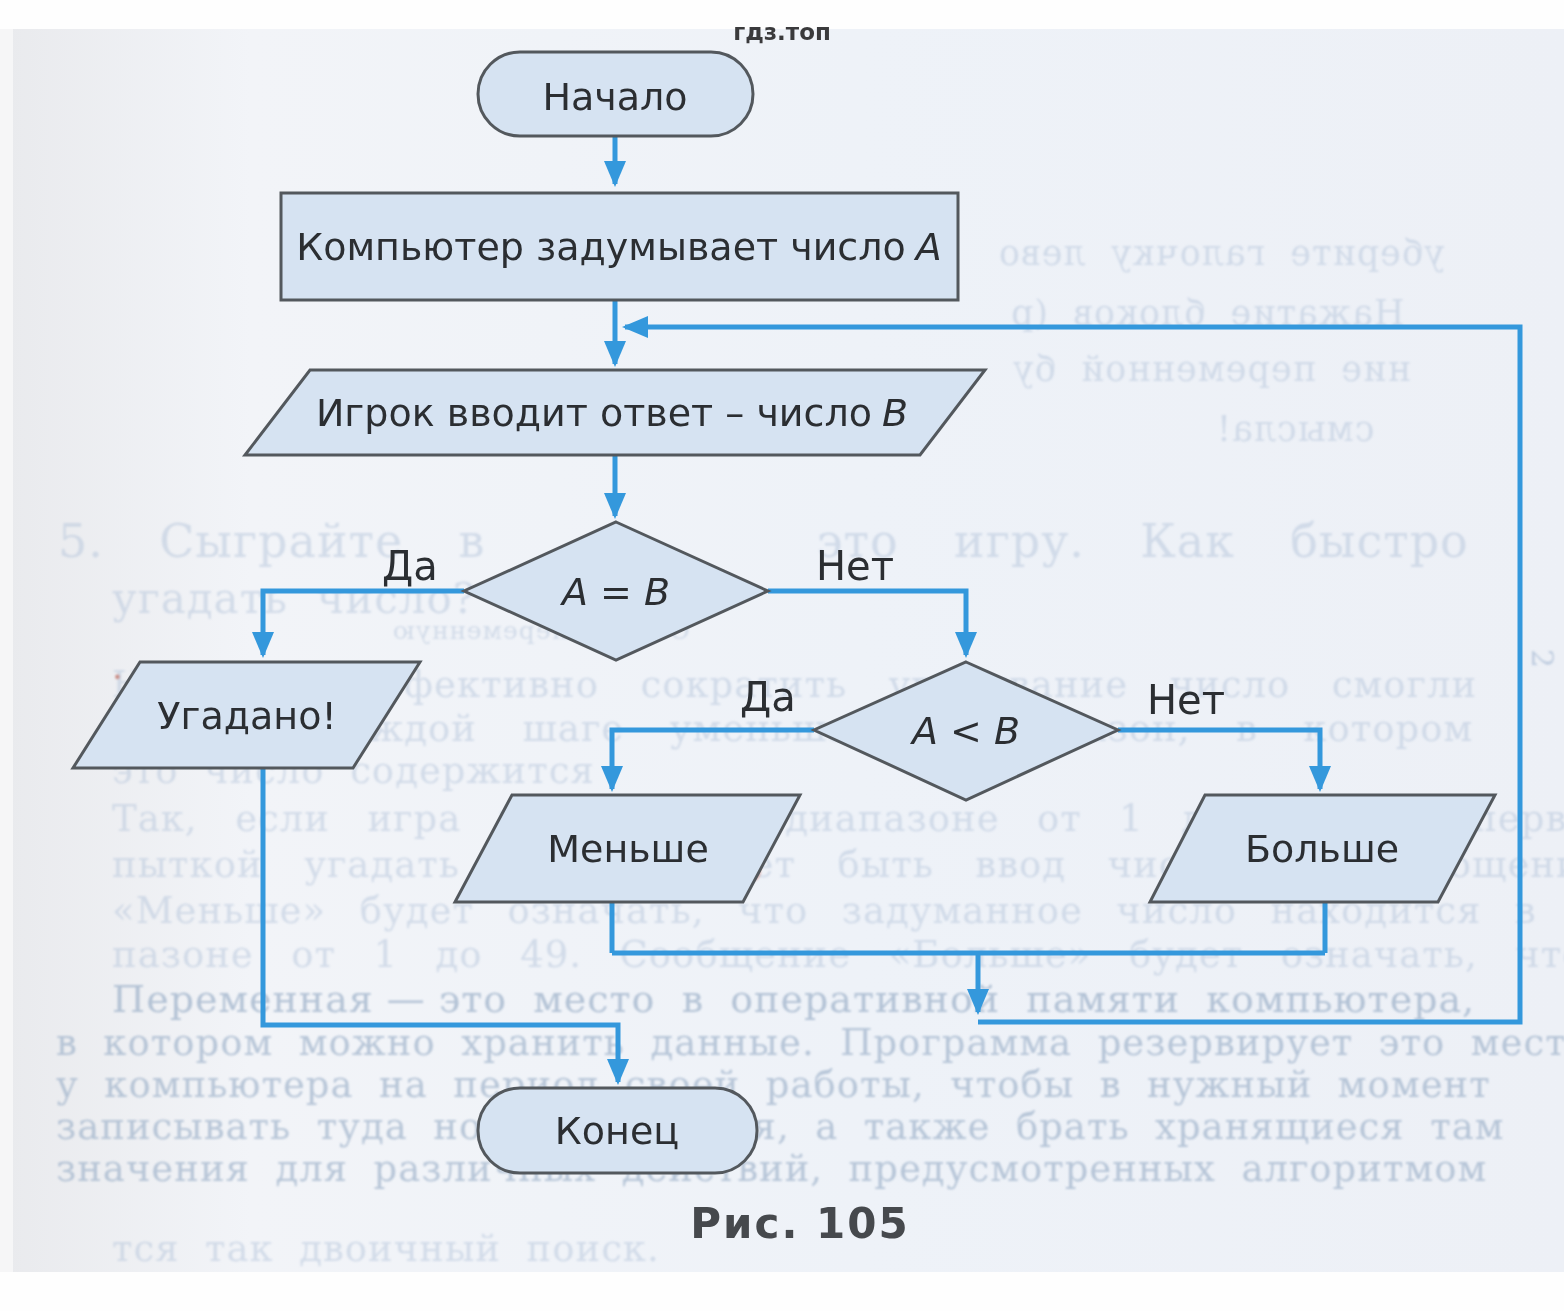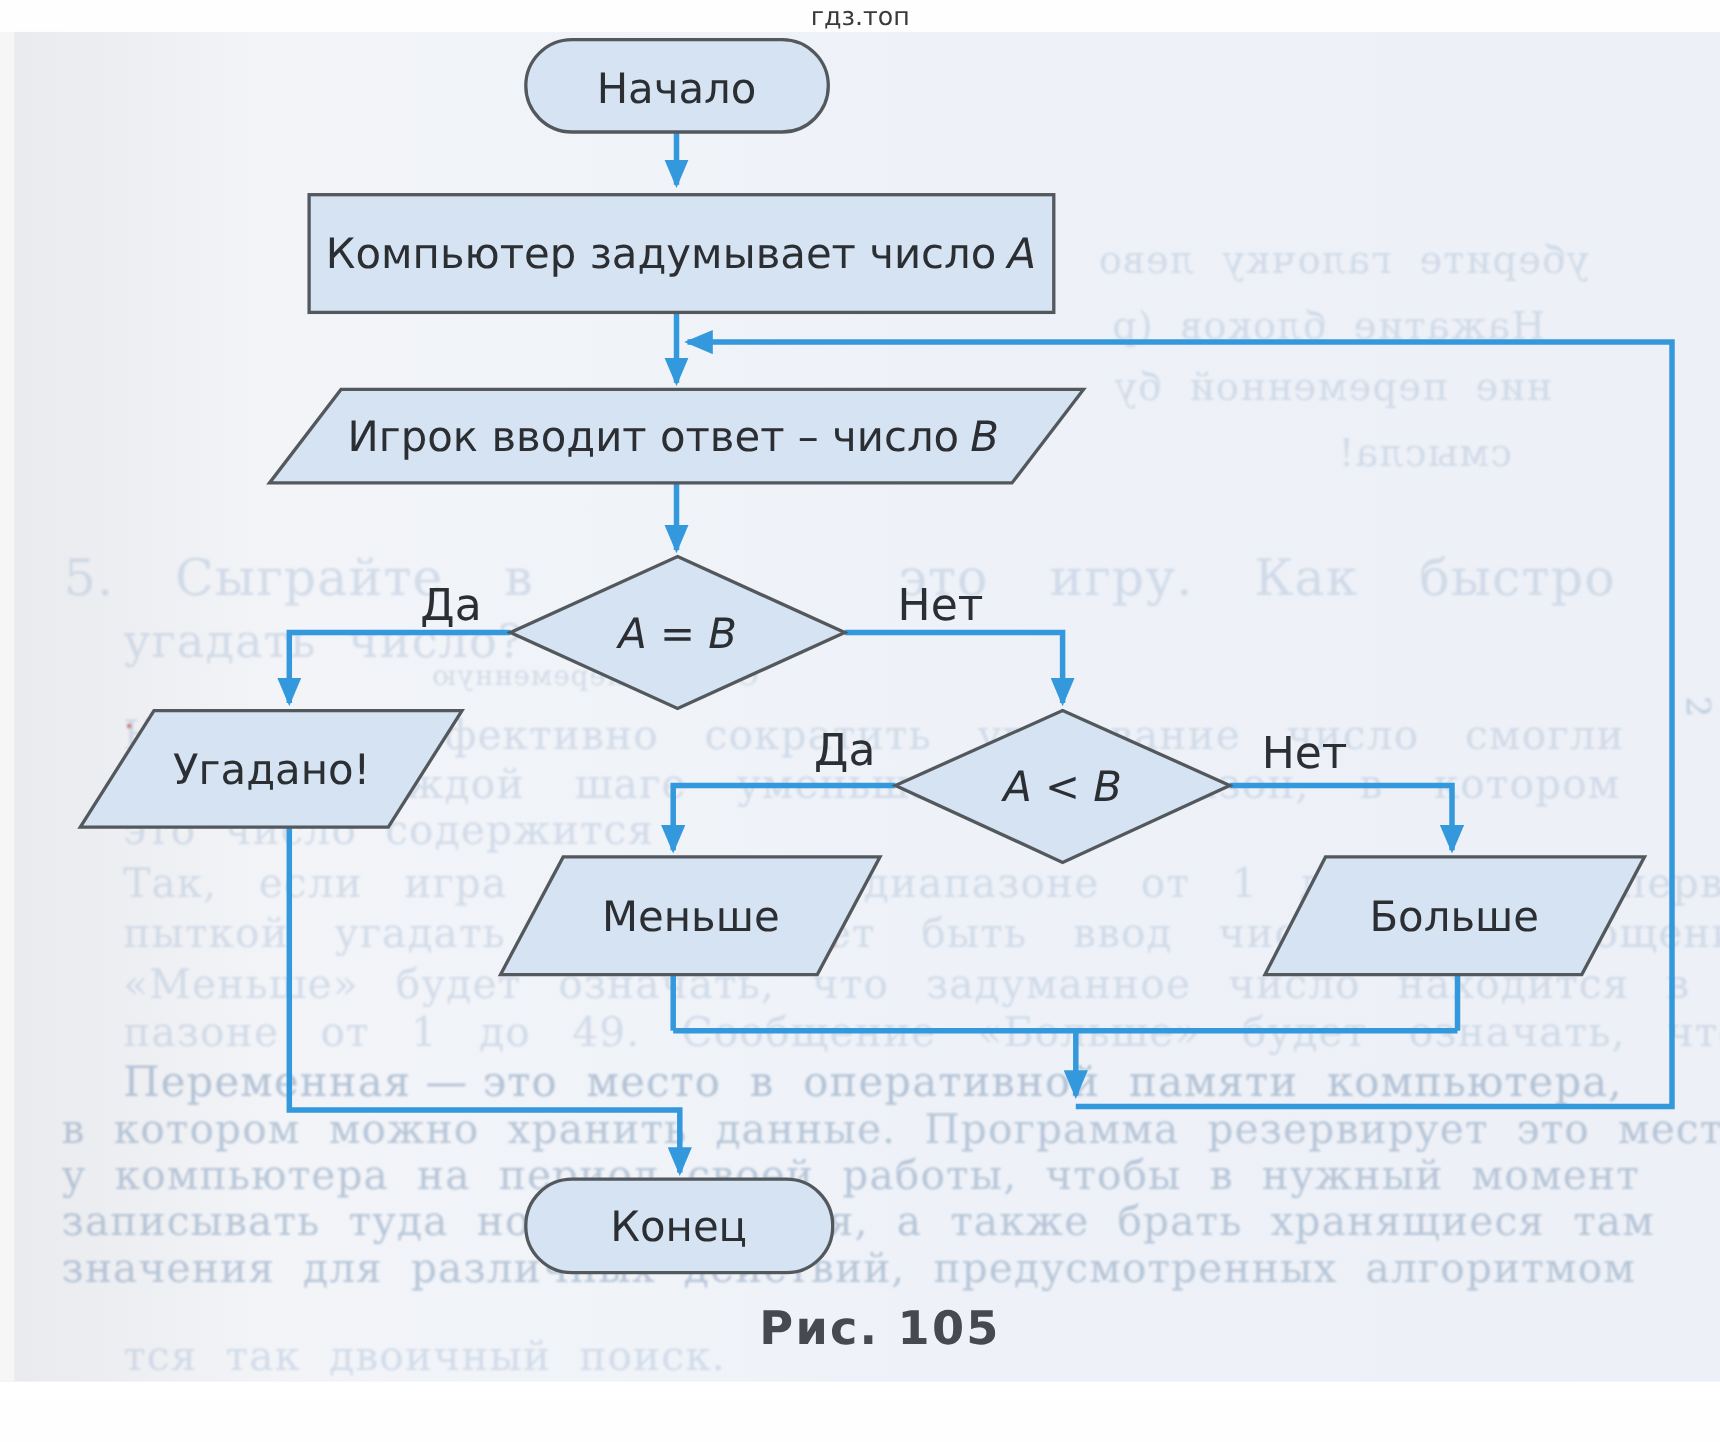--- a/index.html
+++ b/index.html
@@ -2,35 +2,35 @@
 <html style="--line: #3498dc; --shape_fill: #d6e3f2; --shape_border: #53585d; --text: #2b2e32;"><head>
 <meta charset="utf-8">
 <style>
   html,body{margin:0;padding:0;background:#ffffff;}
   .screen{
     position:relative;width:1564px;height:1311px;overflow:hidden;
     background:#ffffff;font-family:"DejaVu Sans",sans-serif;
   }
   
   .page{
-    position:absolute;left:0;top:13px;width:1564px;height:1243px;
+    position:absolute;left:0;top:29px;width:1564px;height:1243px;
     background:linear-gradient(90deg,#e9eaed 0%,#f2f4f8 16%,#eef2f8 55%,#edf0f6 100%);
   }
   .page-left-strip{
     position:absolute;left:0;top:0;width:13px;height:100%;
     background:#f6f6f7;
   }
   .band{position:absolute;left:0;width:1564px;background:#fefefe;}
   .band-top{top:0;height:29px;}
   .band-bottom{top:1272px;height:39px;}
   .wm{
     position:absolute;left:0;width:100%;text-align:center;
     color:#3a3a3c;
   }
-  .wm-top{top:3px;font-size:23px;}
+  .wm-top{top:19px;font-size:23px;font-weight:bold;}
   .wm-bottom{top:1283px;font-size:22px;}
   
   #ghost-layer{position:absolute;inset:0;z-index:1;}
   .ghost{
     position:absolute;font-family:"DejaVu Serif",serif;
     color:#b4c4da;opacity:.5;filter:blur(1.2px);
     white-space:pre;letter-spacing:1px;line-height:1;
   }
   
   svg.chart{position:absolute;left:0;top:0;z-index:2;}

